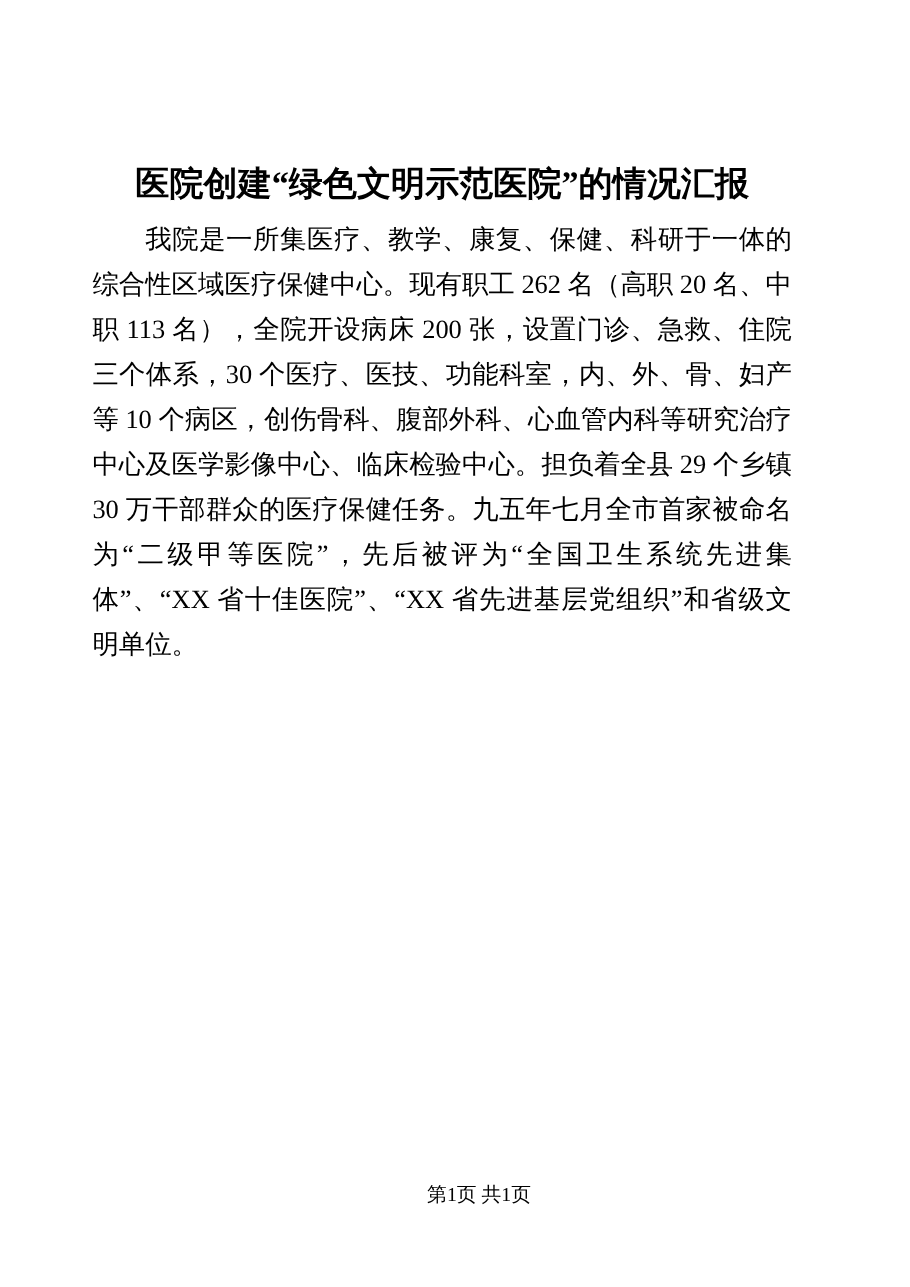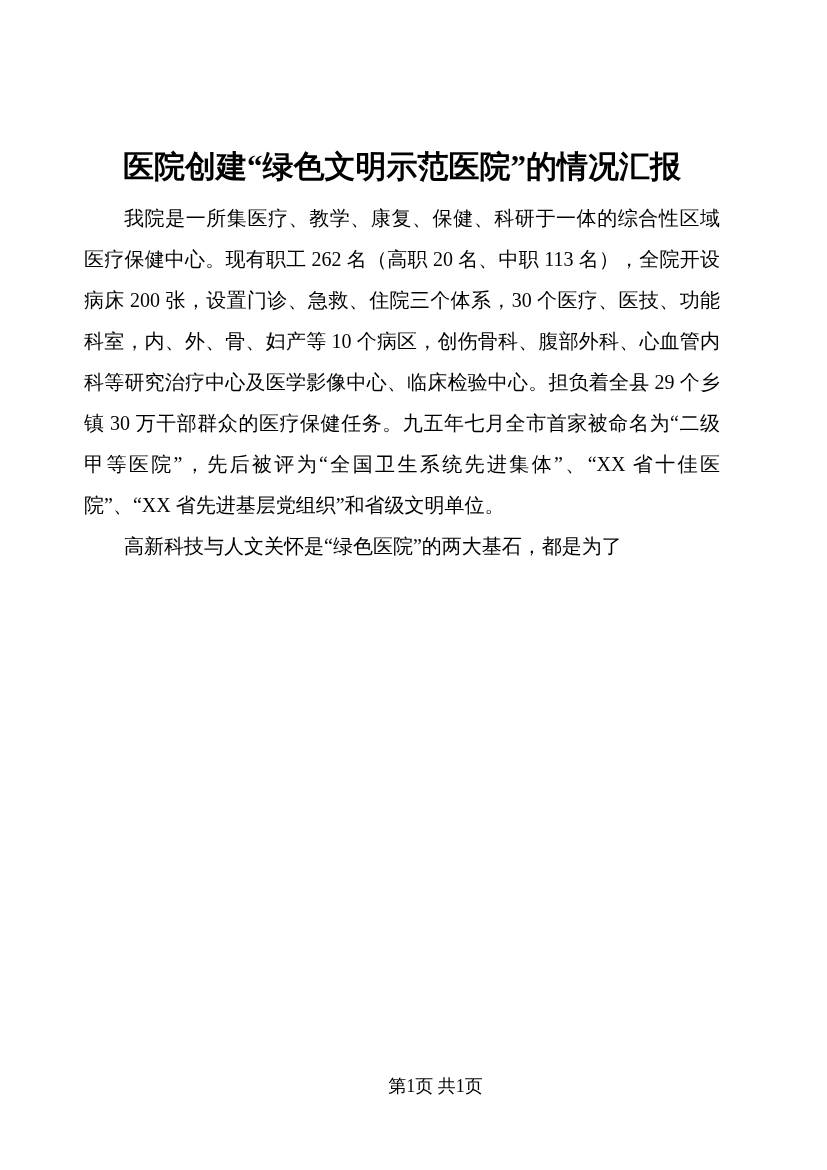--- a/index.html
+++ b/index.html
@@ -33,21 +33,21 @@
     white-space: nowrap;
   }
   .doc-body {
     position: absolute;
     top: 198px;
     left: 84px;
     width: 636px;
   }
   .para {
     margin: 0;
-    font-size: 20px;
+    font-size: 24px;
     line-height: 41px;
     text-align: justify;
     text-justify: inter-ideograph;
     text-indent: 2em;
     word-break: break-all;
   }
   .para.heading {
     font-weight: bold;
     text-align: left;
   }
@@ -63,20 +63,19 @@
 </style>
 </head>
 <body>
 
 <div class="page">
 
   <h1 class="doc-title">医院创建“绿色文明示范医院”的情况汇报</h1>
 
   <div class="doc-body">
     <p class="para">我院是一所集医疗、教学、康复、保健、科研于一体的综合性区域医疗保健中心。现有职工 262 名（高职 20 名、中职 113 名），全院开设病床 200 张，设置门诊、急救、住院三个体系，30 个医疗、医技、功能科室，内、外、骨、妇产等 10 个病区，创伤骨科、腹部外科、心血管内科等研究治疗中心及医学影像中心、临床检验中心。担负着全县 29 个乡镇 30 万干部群众的医疗保健任务。九五年七月全市首家被命名为“二级甲等医院”，先后被评为“全国卫生系统先进集体”、“XX 省十佳医院”、“XX 省先进基层党组织”和省级文明单位。</p>
-    <p class="para">高新科技与人文关怀是“绿色医院”的两大基石，都是为了</p>
   </div>
 
   <div class="footer">
     <span>第1页 共1页</span>
   </div>
 
 </div>
 
 </body></html>

